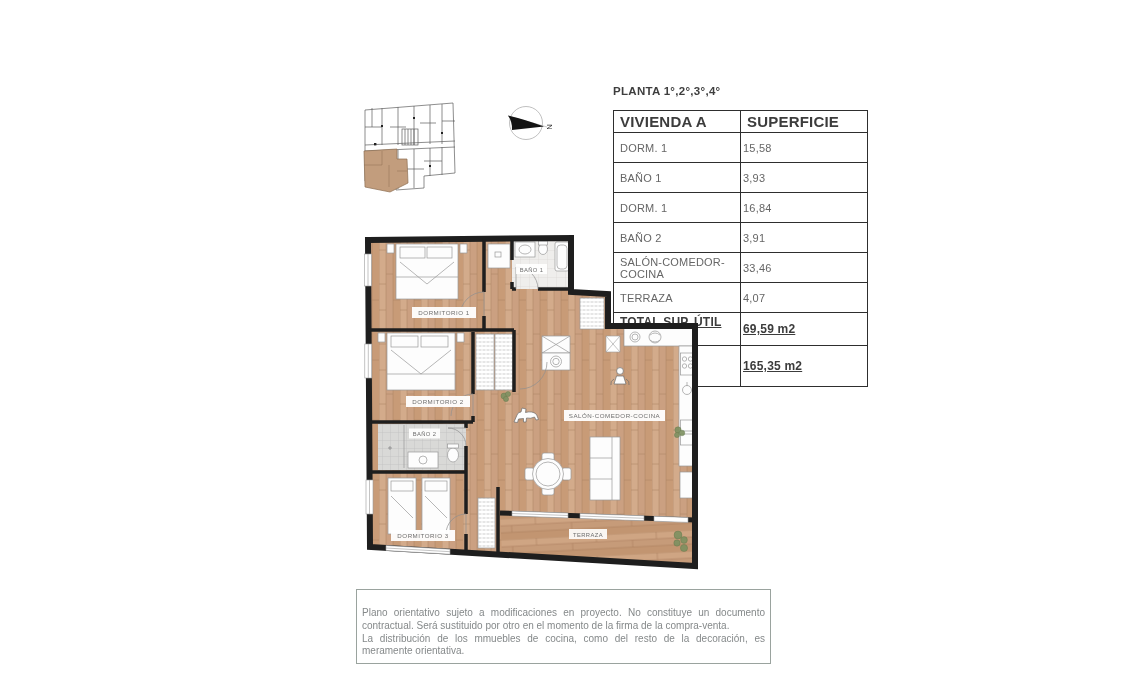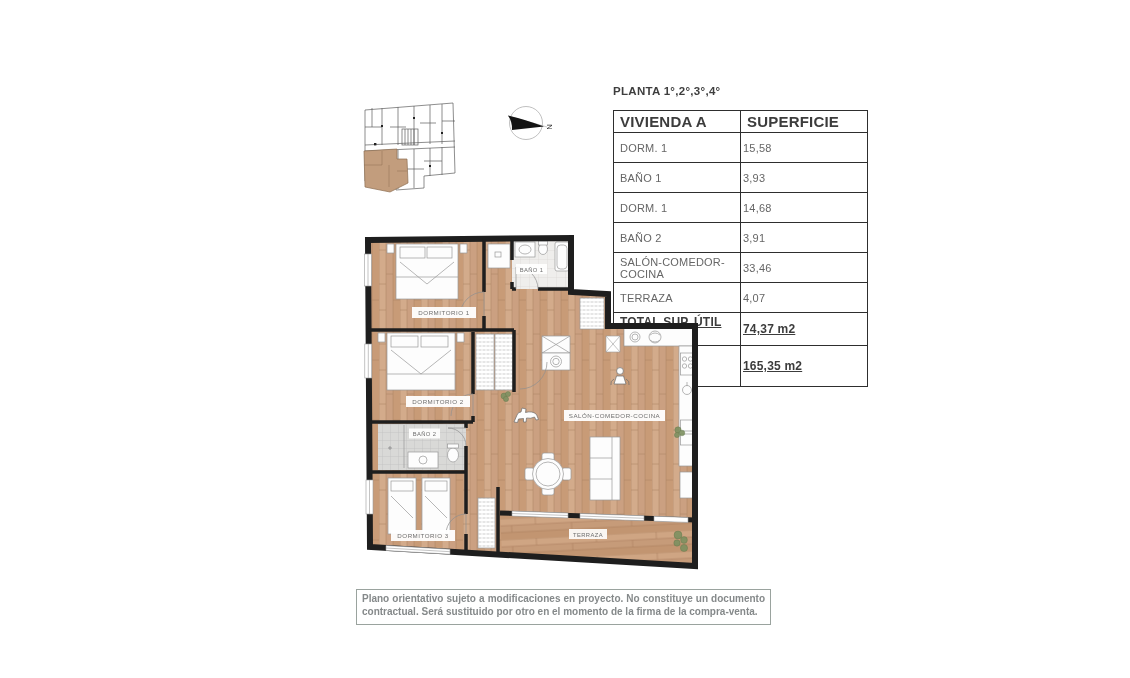--- a/index.html
+++ b/index.html
@@ -25,22 +25,22 @@
   
   .keyplan{position:absolute;left:362px;top:99px;}
   .compass{position:absolute;left:503px;top:100px;}
   .floorplan{position:absolute;left:358px;top:232px;}
   svg text{font-family:"Liberation Sans",sans-serif;}
   .room-label{font-size:6.2px;letter-spacing:.5px;}
   .small-label{font-size:5.8px;letter-spacing:.4px;}
 
   
   .disclaimer{position:absolute;left:356px;top:589px;width:403px;border:1px solid #9aa39e;
-              padding:3px 5px 5px 5px;font-size:10px;line-height:12.8px;color:#85898a;
-              text-align:justify;font-weight:bold;}
+              padding:17px 5px 5px 5px;font-size:10px;line-height:12.8px;color:#85898a;
+              text-align:justify;}
   .disclaimer p{margin:0;}
 </style>
 </head>
 <body>
 
 <div class="page">
 
   <svg class="keyplan" width="94" height="99" viewBox="0 0 94 99">
     <g stroke="#5d5d5d" stroke-width="0.7" fill="none">
       <path d="M3,11 L91,4 L93,74 L62,77 L62,89 L34,91 L33,79 L3,82 Z"></path>
@@ -83,37 +83,37 @@
       <tr class="row">
         <td class="c-label">DORM. 1</td>
         <td class="c-value">15,58</td>
       </tr>
       <tr class="row">
         <td class="c-label">BAÑO 1</td>
         <td class="c-value">3,93</td>
       </tr>
       <tr class="row">
         <td class="c-label">DORM. 1</td>
-        <td class="c-value">14,68</td>
+        <td class="c-value">16,84</td>
       </tr>
       <tr class="row">
         <td class="c-label">BAÑO 2</td>
         <td class="c-value">3,91</td>
       </tr>
       <tr class="row">
         <td class="c-label">SALÓN-COMEDOR-COCINA</td>
         <td class="c-value">33,46</td>
       </tr>
       <tr class="row">
         <td class="c-label">TERRAZA</td>
         <td class="c-value">4,07</td>
       </tr>
       <tr class="tot">
         <td class="c-label">TOTAL SUP. ÚTIL VIVIENDA</td>
-        <td class="c-value">74,37 m2</td>
+        <td class="c-value">69,59 m2</td>
       </tr>
       <tr class="tot tot2">
         <td class="c-label">
           <span>DORM SUP. CONSTR.</span>
           <span>VIV + PP +ZC</span>
         </td>
         <td class="c-value">165,35 m2</td>
       </tr>
     </tbody>
   </table>
@@ -384,15 +384,16 @@
       </g>
       <g>
         <rect x="211" y="297" width="38" height="10" fill="#ffffff" opacity="0.9"></rect>
         <text class="small-label" x="230" y="304.5" text-anchor="middle" fill="#6e6e6e">TERRAZA</text>
       </g>
     </g>
   </svg>
 
   <div class="disclaimer">
     <p>Plano orientativo sujeto a modificaciones en proyecto. No constituye un documento contractual. Será sustituido por otro en el momento de la firma de la compra-venta.</p>
+    <p>La distribución de los mmuebles de cocina, como del resto de la decoración, es meramente orientativa.</p>
   </div>
 
 </div>
 
 </body></html>

